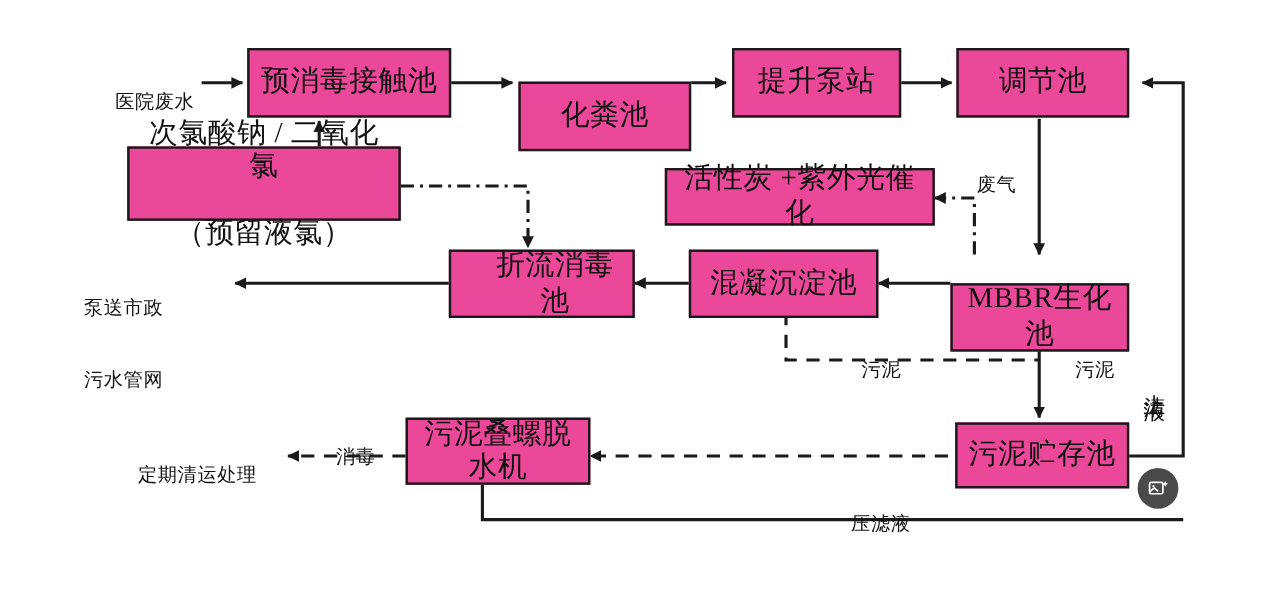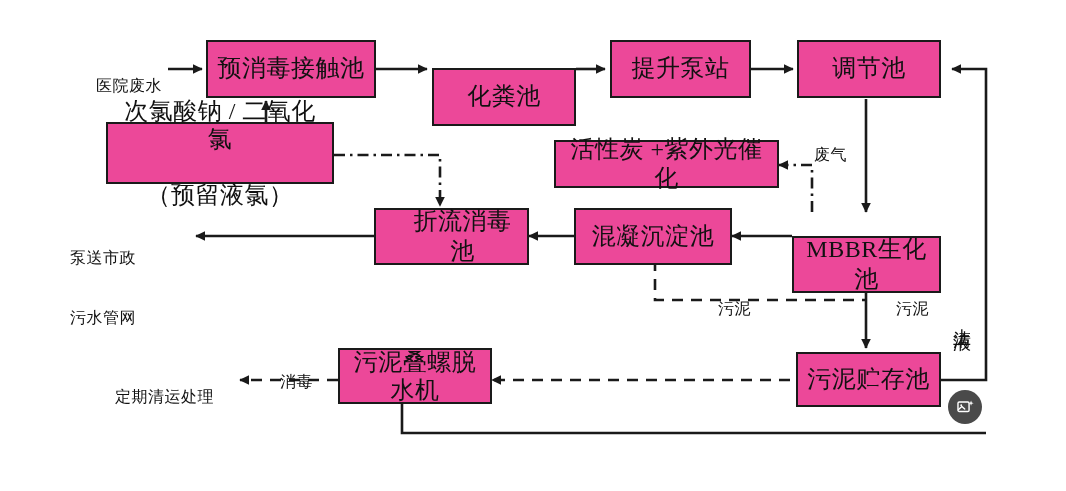--- a/index.html
+++ b/index.html
@@ -186,20 +186,23 @@
   </div>
 
   <div class="ftext" style="left:878px;top:279px;width:48px;">
     <span>污泥</span>
   </div>
 
   <div class="ftext" style="left:262px;top:352px;width:48px;">
     <span>消毒</span>
   </div>
 
+  <div class="ftext" style="left:690px;top:408px;width:70px;">
+    <span>压滤液</span>
+  </div>
 
   <div class="vtext" style="left:953px;top:314px;">
     <span>上清液</span>
   </div>
 
   <div class="watermark" style="left:948px;top:390px;">
     <svg width="19" height="19" viewBox="0 0 24 24" fill="none" stroke="#ffffff" stroke-width="1.8" stroke-linecap="round" stroke-linejoin="round">
       <rect x="2.5" y="5" width="14" height="12" rx="1.6"></rect>
       <circle cx="6.6" cy="9" r="1.2" fill="#ffffff" stroke="none"></circle>
       <path d="M3.2 14.6 L7.4 10.8 L11 14"></path>

